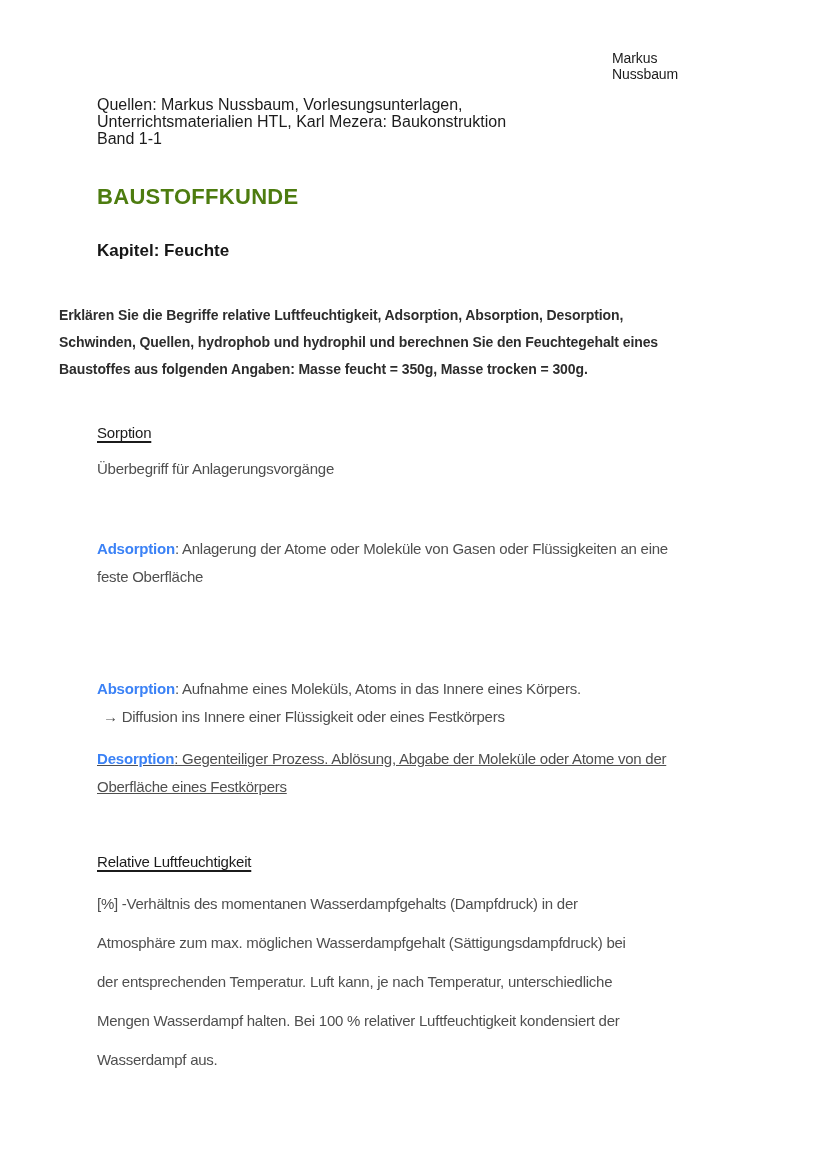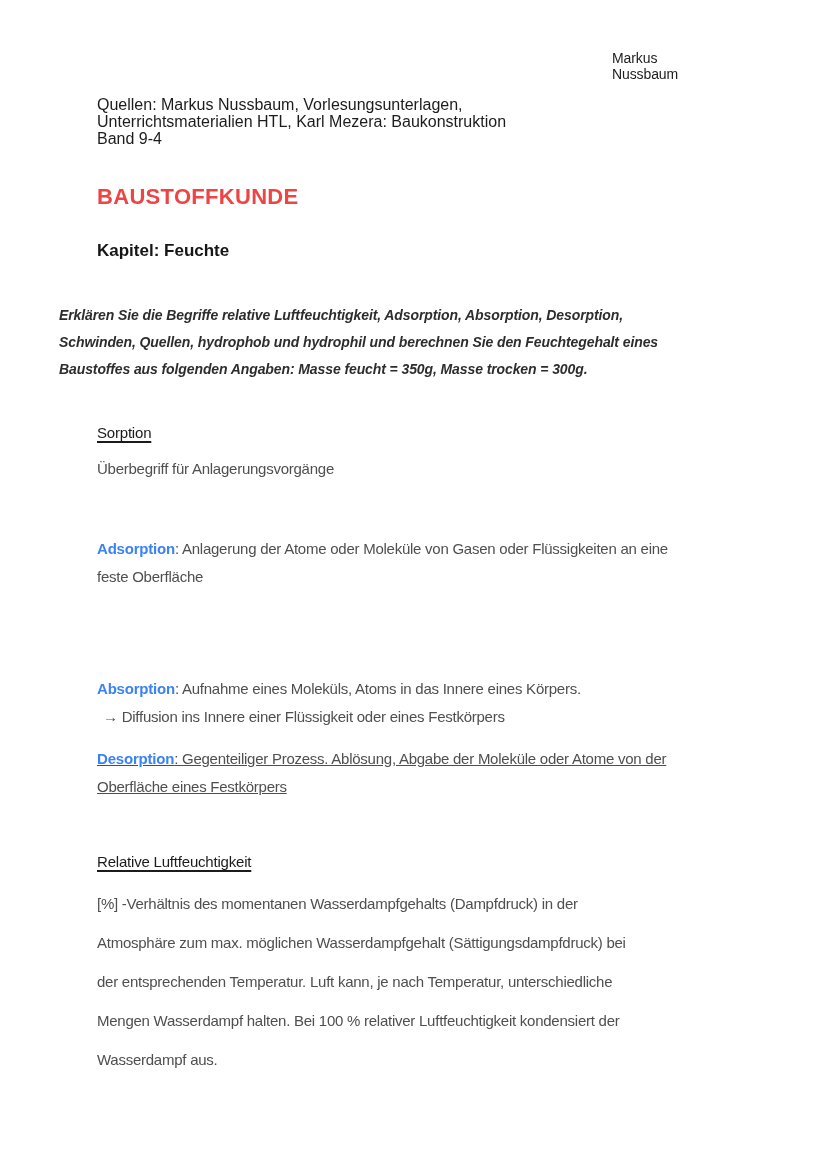--- a/index.html
+++ b/index.html
@@ -33,40 +33,39 @@
   }
 
   .title {
     position: absolute;
     top: 184px;
     left: 97px;
     margin: 0;
     font-size: 22px;
     font-weight: 700;
     letter-spacing: 0.3px;
-    color: #ef4444;
+    color: #4d7c0f;
   }
 
   .chapter {
     position: absolute;
     top: 241px;
     left: 97px;
     margin: 0;
     font-size: 17px;
     font-weight: 700;
     color: #161616;
   }
 
   .exercise {
     position: absolute;
     top: 302px;
     left: 59px;
     width: 600px;
     font-size: 14px;
-    font-style: italic;
     font-weight: 600;
     line-height: 27px;
     color: #2d2d2d;
     letter-spacing: -0.1px;
   }
 
   .sec-heading {
     font-size: 15px;
     font-weight: 400;
     color: #1b1b1b;
@@ -114,21 +113,21 @@
 </head>
 <body>
 
 <div class="page">
 
   <div class="author">Markus Nussbaum</div>
 
   <div class="sources">
     <div>Quellen: Markus Nussbaum, Vorlesungsunterlagen,</div>
     <div>Unterrichtsmaterialien HTL, Karl Mezera: Baukonstruktion</div>
-    <div>Band 9-4</div>
+    <div>Band 1-1</div>
   </div>
 
   <h1 class="title">BAUSTOFFKUNDE</h1>
 
   <h2 class="chapter">Kapitel: Feuchte</h2>
 
   <div class="exercise">
     <div>Erklären Sie die Begriffe relative Luftfeuchtigkeit, Adsorption, Absorption, Desorption,</div>
     <div>Schwinden, Quellen, hydrophob und hydrophil und berechnen Sie den Feuchtegehalt eines</div>
     <div>Baustoffes aus folgenden Angaben: Masse feucht = 350g, Masse trocken = 300g.</div>

